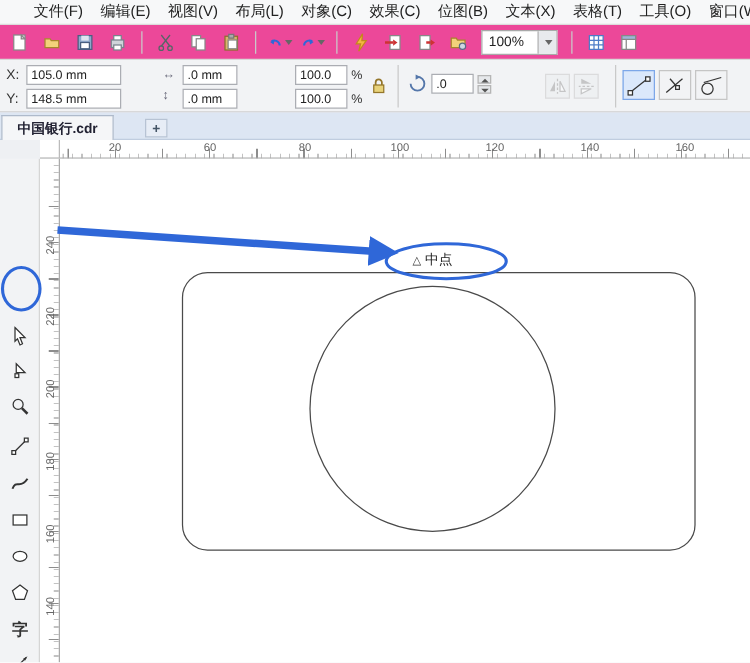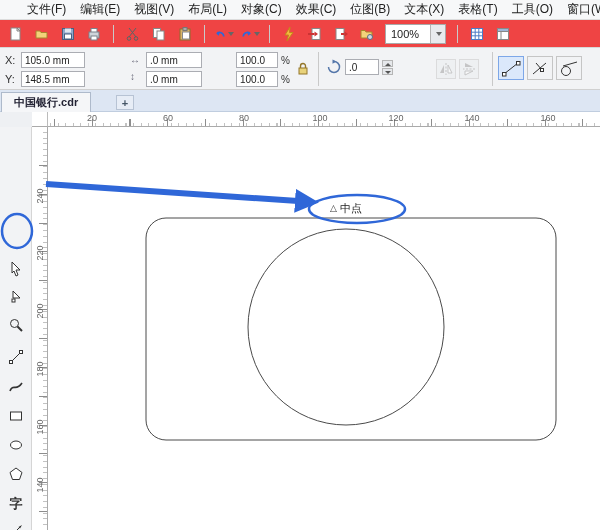--- a/index.html
+++ b/index.html
@@ -4,34 +4,34 @@
 <style>
 *{box-sizing:border-box;margin:0;padding:0;}
 body{margin:0;font-family:"Liberation Sans","DejaVu Sans",sans-serif;}
 .app{position:relative;width:600px;height:530px;background:#eef0f3;overflow:hidden;font-size:12px;color:#222;}
 
 
 .menubar{position:absolute;left:0;top:0;width:600px;height:20px;background:#f7f8f9;border-bottom:1px solid #dcdcdc;display:flex;align-items:flex-end;padding-left:20px;white-space:nowrap;overflow:hidden;}
 .menu-item{padding:0 7px;line-height:20px;font-size:12px;cursor:default;}
 
 
-.toolbar{position:absolute;left:0;top:20px;width:600px;height:28px;background:#ef4444;border-bottom:1px solid #d8d8d8;display:flex;align-items:center;padding-left:5px;gap:4px;}
+.toolbar{position:absolute;left:0;top:20px;width:600px;height:28px;background:#ec4899;border-bottom:1px solid #d8d8d8;display:flex;align-items:center;padding-left:5px;gap:4px;}
 .tbtn{width:22px;height:22px;display:flex;align-items:center;justify-content:center;border:1px solid transparent;border-radius:2px;flex:0 0 auto;}
 .tsep{width:1px;height:18px;background:#c9c9c9;margin:0 4px;flex:0 0 auto;}
 .caret{width:0;height:0;border-left:3px solid transparent;border-right:3px solid transparent;border-top:4px solid #666;margin-left:1px;}
 .zoom-combo{display:flex;align-items:center;height:20px;border:1px solid #a9a9a9;background:#fff;margin:0 3px;flex:0 0 auto;}
 .zoom-value{width:44px;padding-left:5px;font-size:11px;}
 .zoom-arrow{width:15px;height:100%;background:#e8eaed;border-left:1px solid #b5b5b5;display:flex;align-items:center;justify-content:center;}
 
 
 .propbar{position:absolute;left:0;top:48px;width:600px;height:42px;background:#f2f3f5;border-bottom:1px solid #d0d0d0;}
 .row{display:flex;align-items:center;height:16px;margin-bottom:3px;}
 .flabel{font-size:11px;color:#333;width:16px;display:inline-block;}
 .pfield{height:16px;font-size:10px;border:1px solid #abadb3;background:#fff;padding:0 3px;font-family:inherit;color:#222;}
-.w76{width:64px}.w56{width:56px}.w42{width:42px}.w34{width:34px}
+.w76{width:76px}.w56{width:44px}.w42{width:42px}.w34{width:34px}
 .xy-group{position:absolute;left:5px;top:4px;}
 .size-icons{position:absolute;left:130px;top:6px;display:flex;flex-direction:column;gap:6px;font-size:10px;color:#667;}
 .size-group{position:absolute;left:146px;top:4px;}
 .scale-group{position:absolute;left:236px;top:4px;}
 .pct{font-size:10px;color:#333;margin-left:3px;}
 .lock-btn{position:absolute;left:294px;top:11px;width:18px;height:20px;display:flex;align-items:center;justify-content:center;border:1px solid transparent;}
 .sep-v{position:absolute;width:1px;height:34px;top:4px;background:#c9c9c9;}
 .angle-group{position:absolute;left:326px;top:11px;display:flex;align-items:center;gap:3px;}
 .spin{display:flex;flex-direction:column;gap:1px;}
 .spin b{display:block;width:11px;height:7px;background:#e6e8eb;border:1px solid #b5b5b5;position:relative;}

